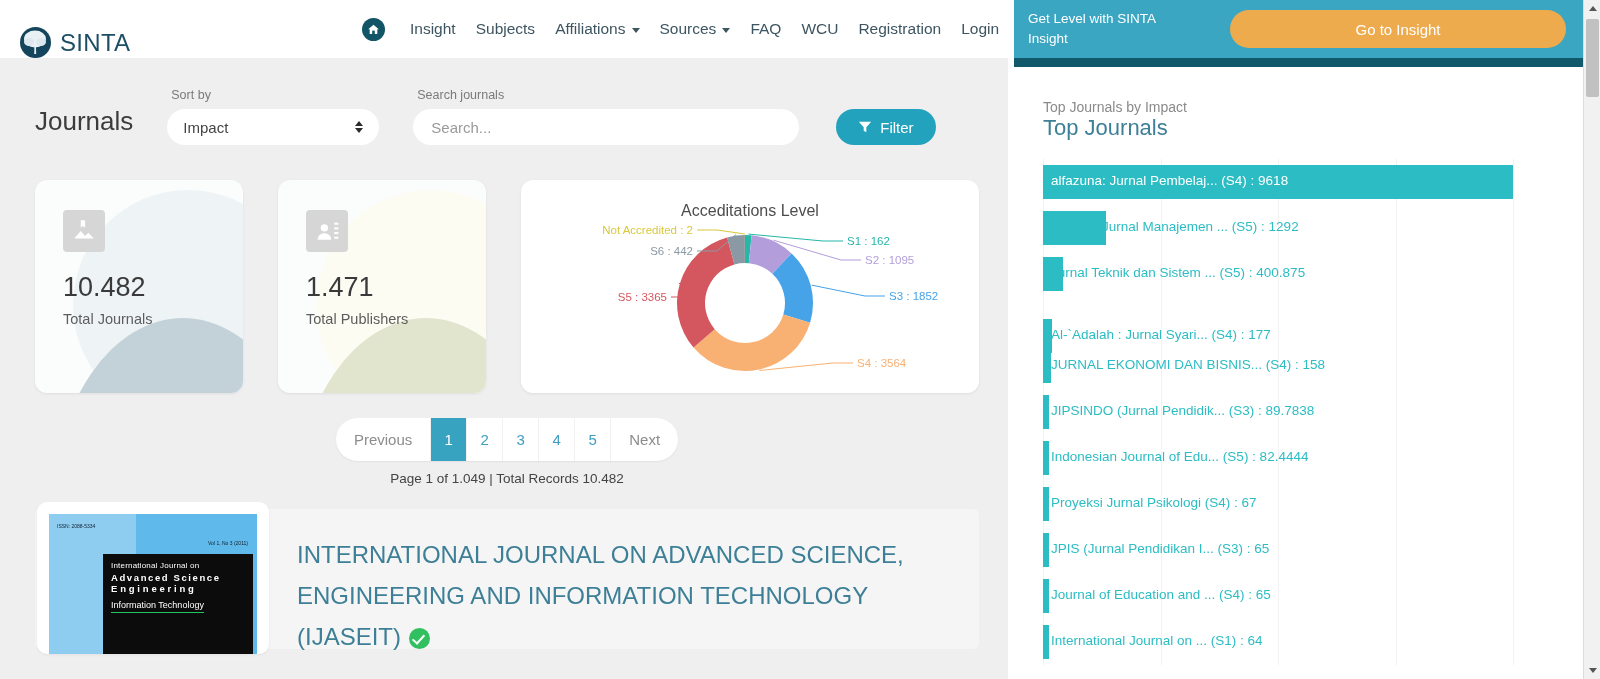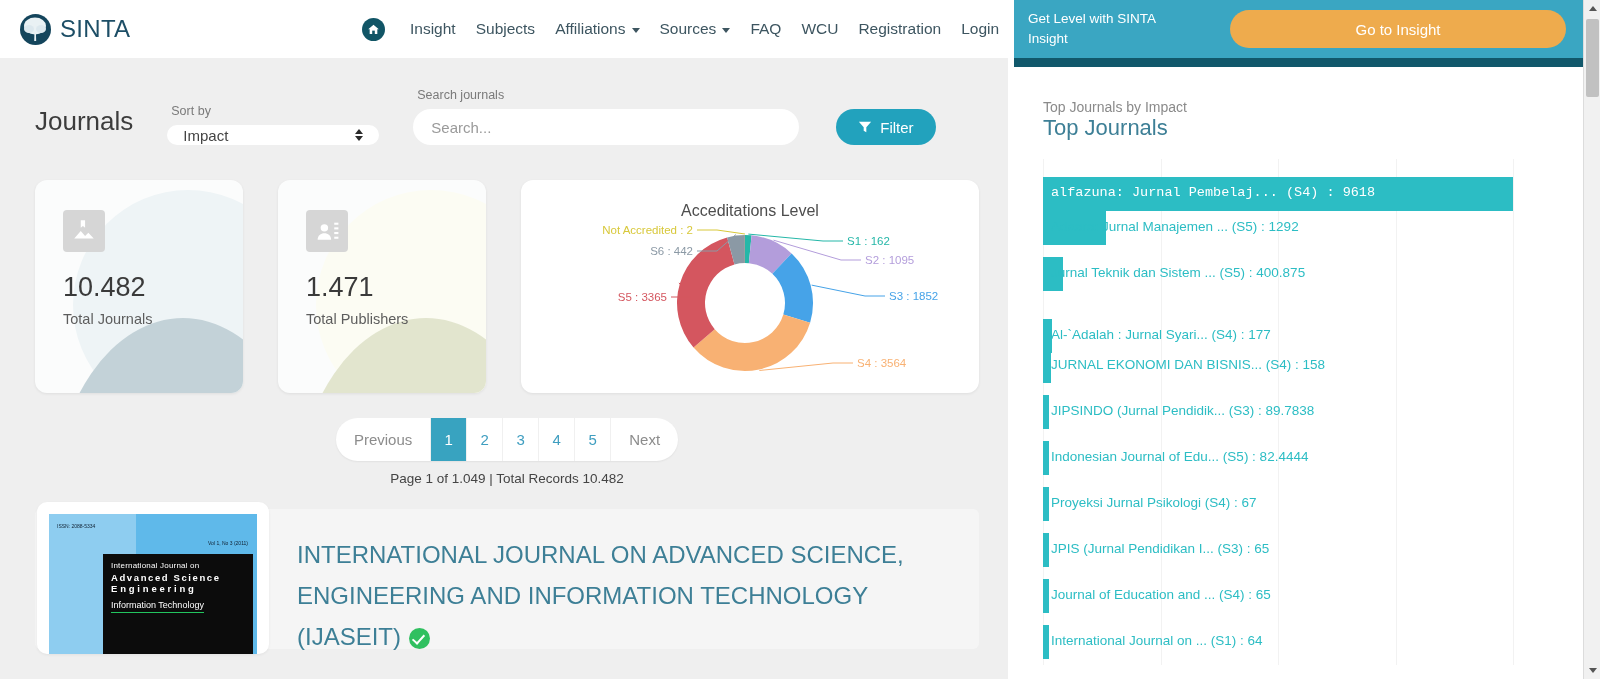--- a/index.html
+++ b/index.html
@@ -15,21 +15,21 @@
   #left-col {
     position: absolute; left: 0; top: 0;
     width: 1014px; height: 679px;
     background: #efefef;
     overflow: hidden;
   }
 
   
   #navbar {
     height: 58px; background: #ffffff;
-    display: flex; align-items: center;
+    display: flex; align-items: flex-end;
     position: relative;
   }
   #brand { display: flex; align-items: center; margin-left: 20px; gap: 9px; }
   .logo-circle {
     width: 31px; height: 31px; border-radius: 50%;
     background: #14455c;
     position: relative; overflow: hidden;
     flex: none;
   }
   .logo-circle .tree { position: absolute; left: 3px; top: 2px; }
@@ -59,21 +59,21 @@
 
   
   #controls {
     margin-top: 30px; padding: 0 35px;
     display: flex; align-items: flex-end; gap: 0;
   }
   #page-title { font-size: 26px; color: #3c3c3c; font-weight: 400; padding-bottom: 8px; }
   .field { margin-left: 34px; }
   .field-label { font-size: 12.5px; color: #7a7a7a; margin-bottom: 7px; padding-left: 4px; }
   #sort-select {
-    width: 212px; height: 20px; border-radius: 19px;
+    width: 212px; height: 36px; border-radius: 19px;
     background: #fff; border: none; font-size: 15px; color: #444;
     padding: 0 34px 0 16px; appearance: none; -webkit-appearance: none;
     font-family: "Liberation Sans", sans-serif; outline: none; cursor: pointer;
   }
   .select-wrap { position: relative; display: inline-block; }
   .select-arrows {
     position: absolute; right: 16px; top: 50%; transform: translateY(-50%);
     pointer-events: none; display: flex; flex-direction: column; gap: 2px;
   }
   .tri-up { width:0;height:0;border-left:4.5px solid transparent;border-right:4.5px solid transparent;border-bottom:5px solid #2b2b2b; }
@@ -454,21 +454,21 @@
     <div id="tj-sub">Top Journals by Impact</div>
     <div id="tj-title">Top Journals</div>
   </div>
 
   <div id="bar-chart">
       <div class="gridline" style="left: 0px; height: 506px;"></div>
       <div class="gridline" style="left: 117.5px; height: 506px;"></div>
       <div class="gridline" style="left: 235px; height: 506px;"></div>
       <div class="gridline" style="left: 352.5px; height: 506px;"></div>
       <div class="gridline" style="left: 470px; height: 506px;"></div>
-      <div class="bar-row" style="top: 12px; font-family: Liberation Mono, monospace;">
+      <div class="bar-row" style="top: 0px;">
         <div class="bar" style="width: 470px; background: rgb(44, 189, 196);"></div>
         <div class="bar-label">alfazuna: Jurnal Pembelaj... (S4) : 9618</div>
       </div>
       <div class="bar-row" style="top: 46px;">
         <div class="bar" style="width: 63.1358px; background: rgb(44, 189, 196);"></div>
         <div class="bar-label outside">Adaara: Jurnal Manajemen ... (S5) : 1292</div>
       </div>
       <div class="bar-row" style="top: 92px;">
         <div class="bar" style="width: 19.5894px; background: rgb(44, 189, 196);"></div>
         <div class="bar-label outside">Jurnal Teknik dan Sistem ... (S5) : 400.875</div>

